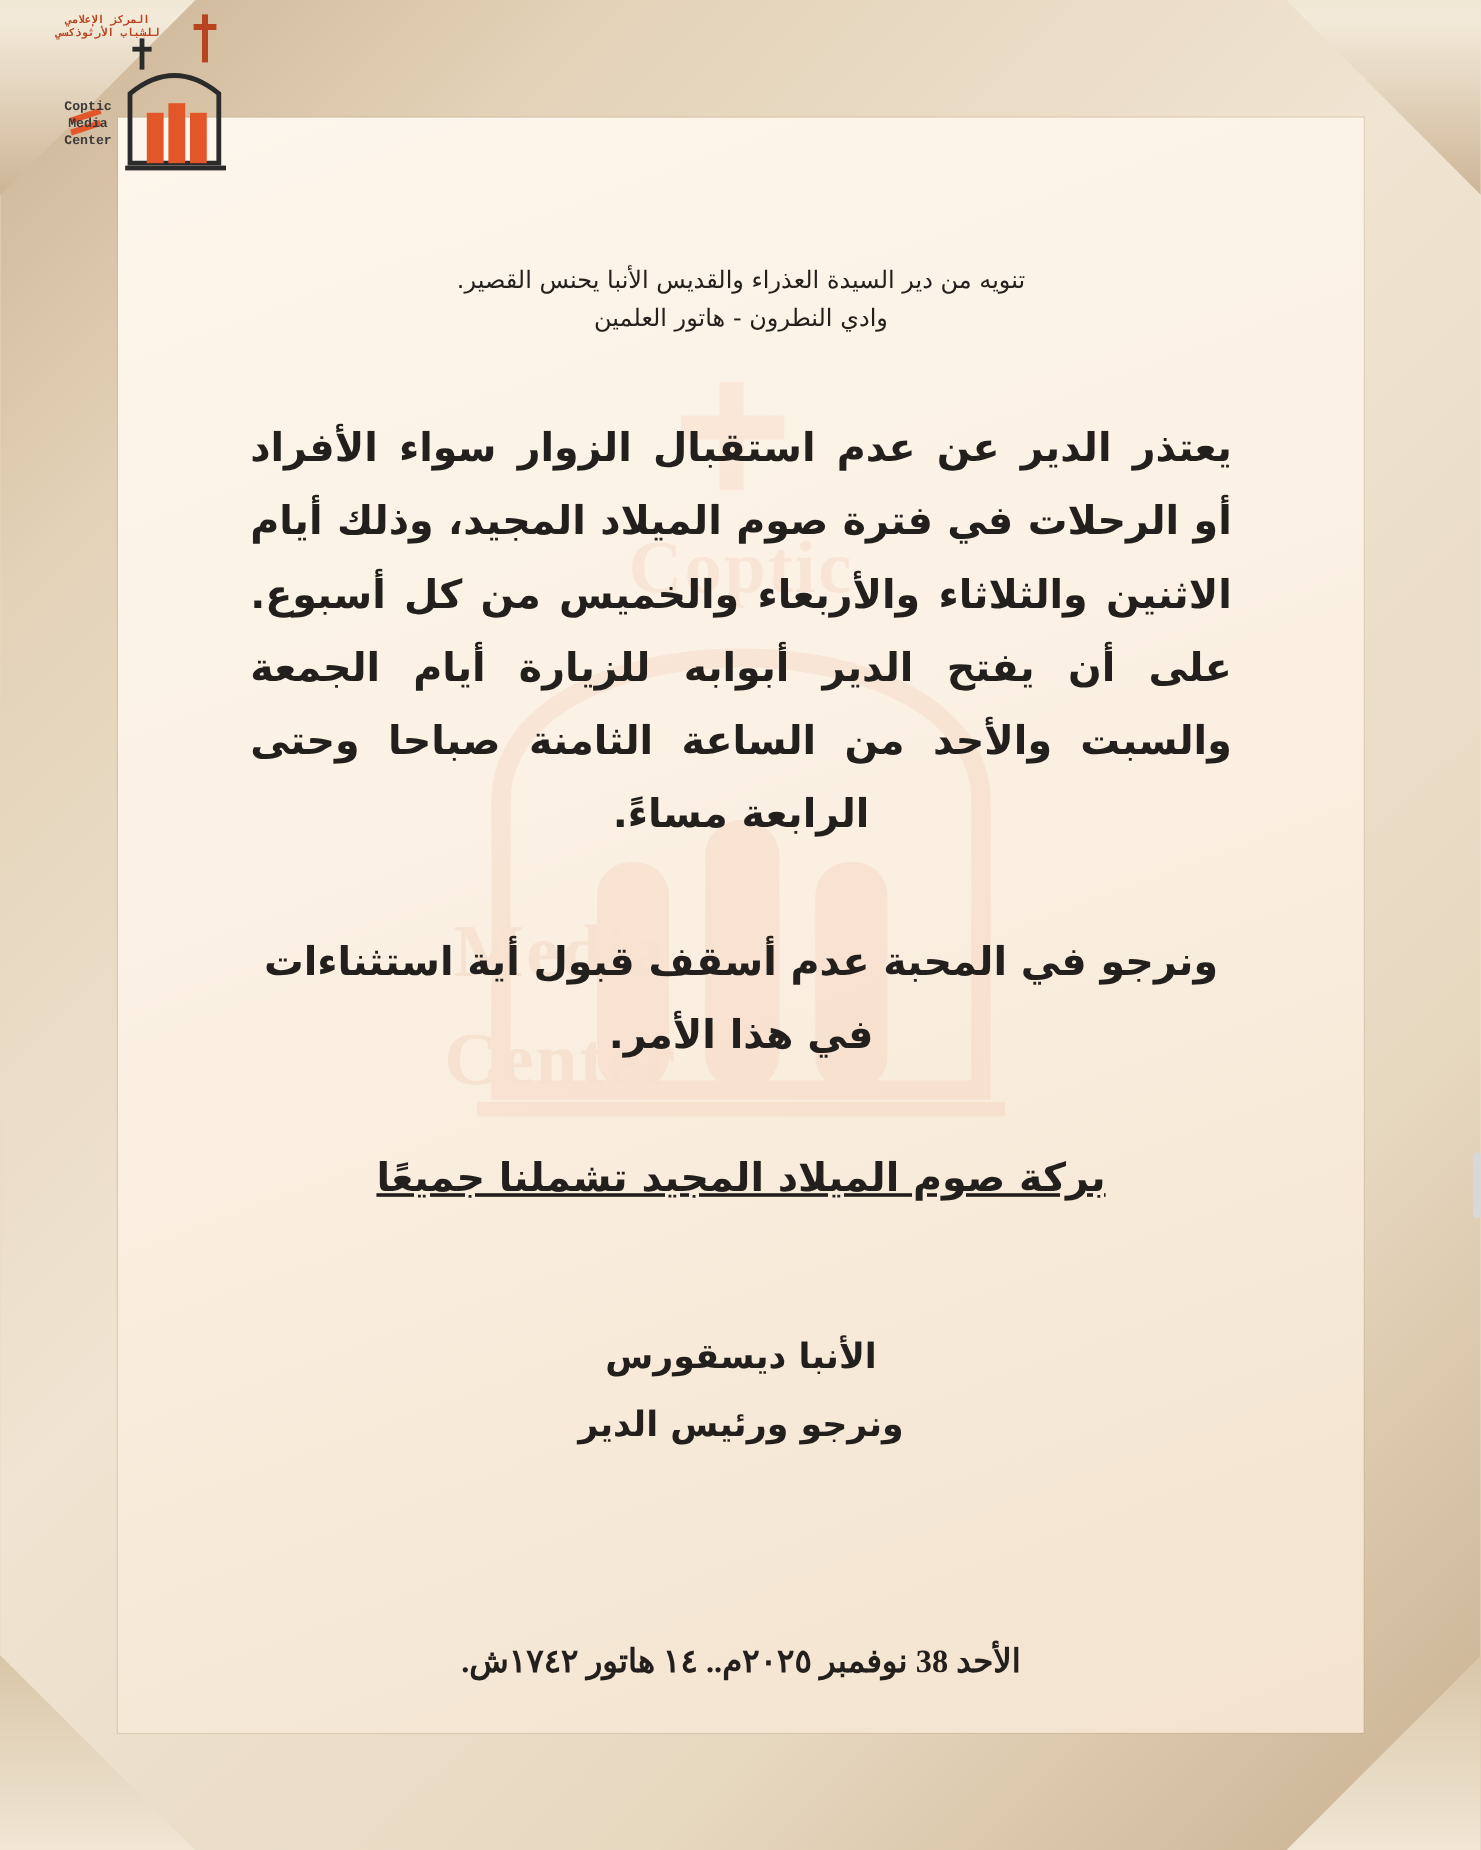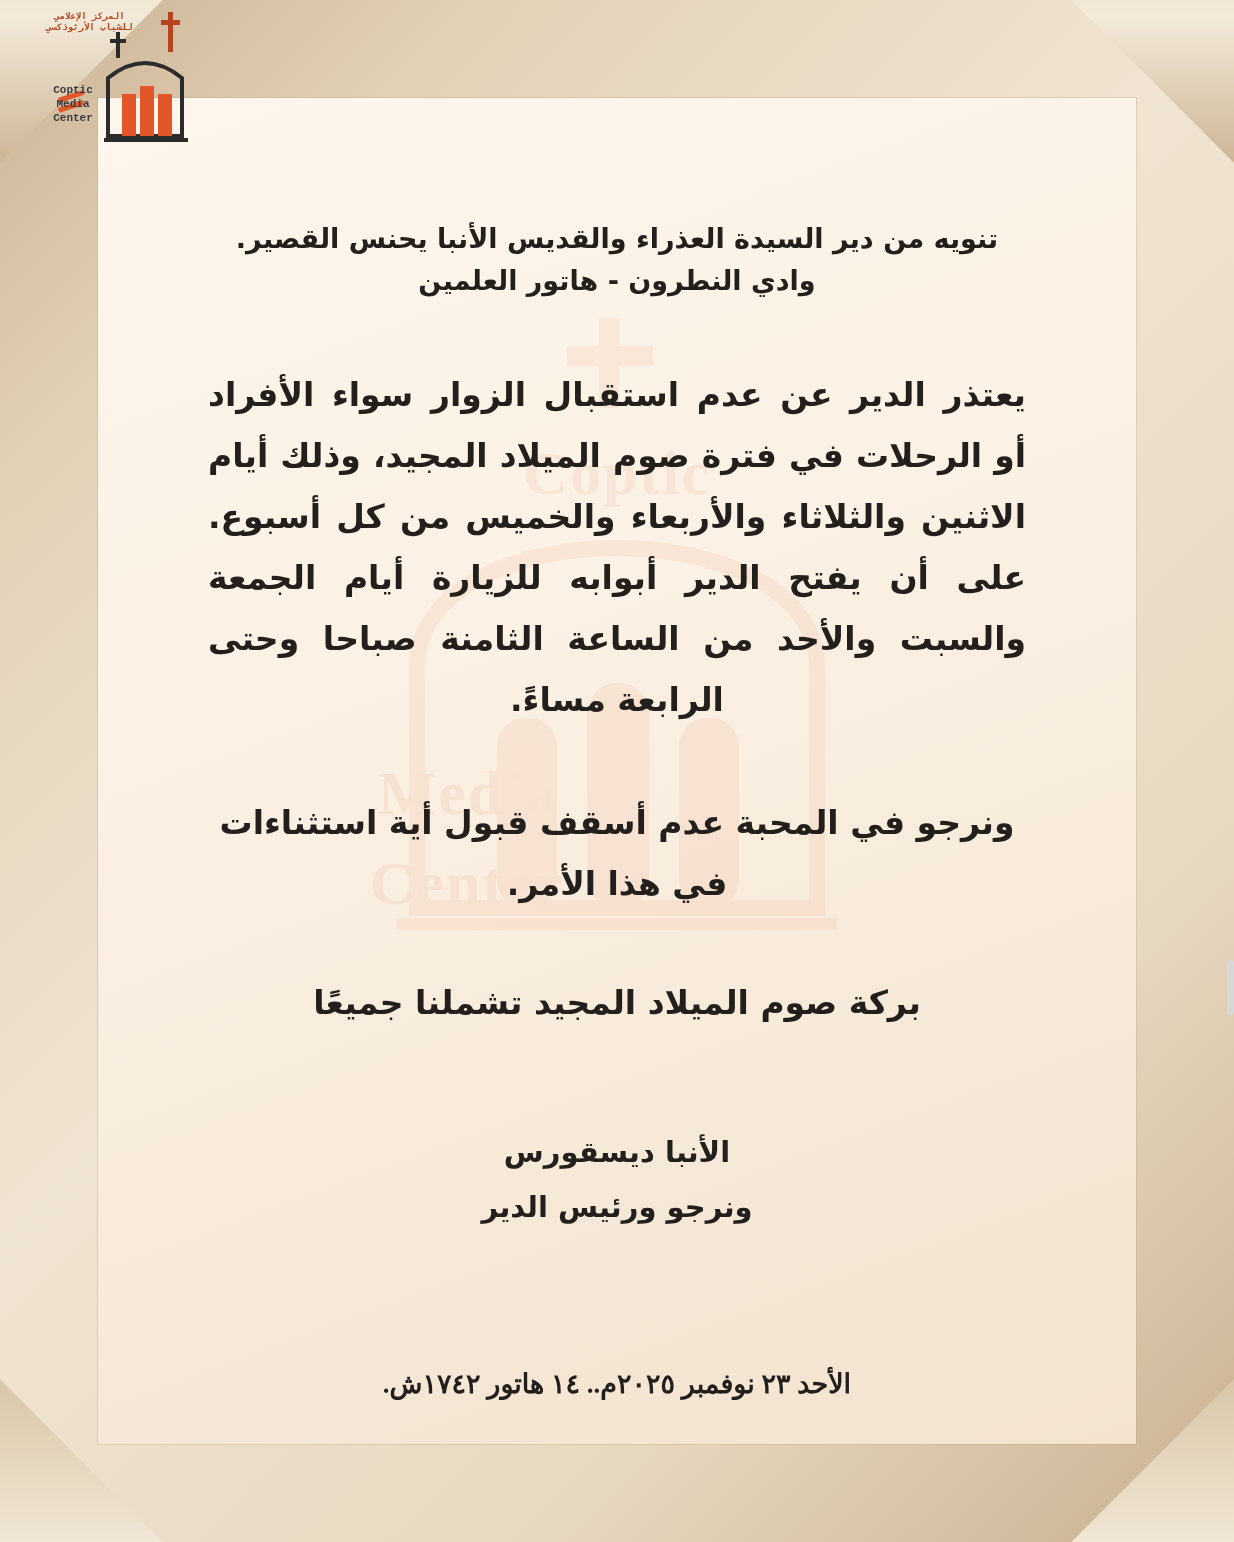--- a/index.html
+++ b/index.html
@@ -113,34 +113,34 @@
   .content {
     position: absolute;
     top: 120px;
     left: 60px;
     right: 60px;
     text-align: center;
     direction: rtl;
     color: #231f1c;
   }
   .title {
-    font-size: 27px;
-    font-weight: 700;
+    font-size: 20px;
+    font-weight: 400;
     line-height: 1.55;
     margin: 0 40px;
   }
   .para {
     margin: 62px 50px 0 50px;
     font-size: 33px;
     font-weight: 700;
     line-height: 1.85;
     text-align: center;
   }
   .para.body { text-align: justify; text-align-last: center; }
-  .para.small-gap { margin-top: 58px; }
+  .para.small-gap { margin-top: 58px; text-decoration: underline; }
   .signature {
     margin-top: 92px;
     text-align: center;
     font-size: 29px;
     font-weight: 700;
     line-height: 1.9;
   }
   .sig-line { display: block; }
   .date {
     position: absolute;
@@ -209,21 +209,21 @@
 
         <p class="para small-gap">بركة صوم الميلاد المجيد تشملنا جميعًا</p>
 
 
         <div class="signature">
           <span class="sig-line">الأنبا ديسقورس</span>
           <span class="sig-line">ونرجو ورئيس الدير</span>
         </div>
       </div>
 
-      <div class="date">الأحد ٢٣ نوفمبر ٢٠٢٥م.. ١٤ هاتور ١٧٤٢ش.</div>
+      <div class="date">الأحد 38 نوفمبر ٢٠٢٥م.. ١٤ هاتور ١٧٤٢ش.</div>
 
     </div>
   </div>
 
   <div class="logo">
     <svg viewBox="0 0 180 140" width="180" height="140" aria-hidden="true">
       <g>
         <rect x="150" y="6" width="5" height="40" fill="#b8441f"></rect>
         <rect x="143" y="14" width="19" height="5" fill="#b8441f"></rect>
         <rect x="98" y="26" width="4" height="26" fill="#2b2b2b"></rect>

